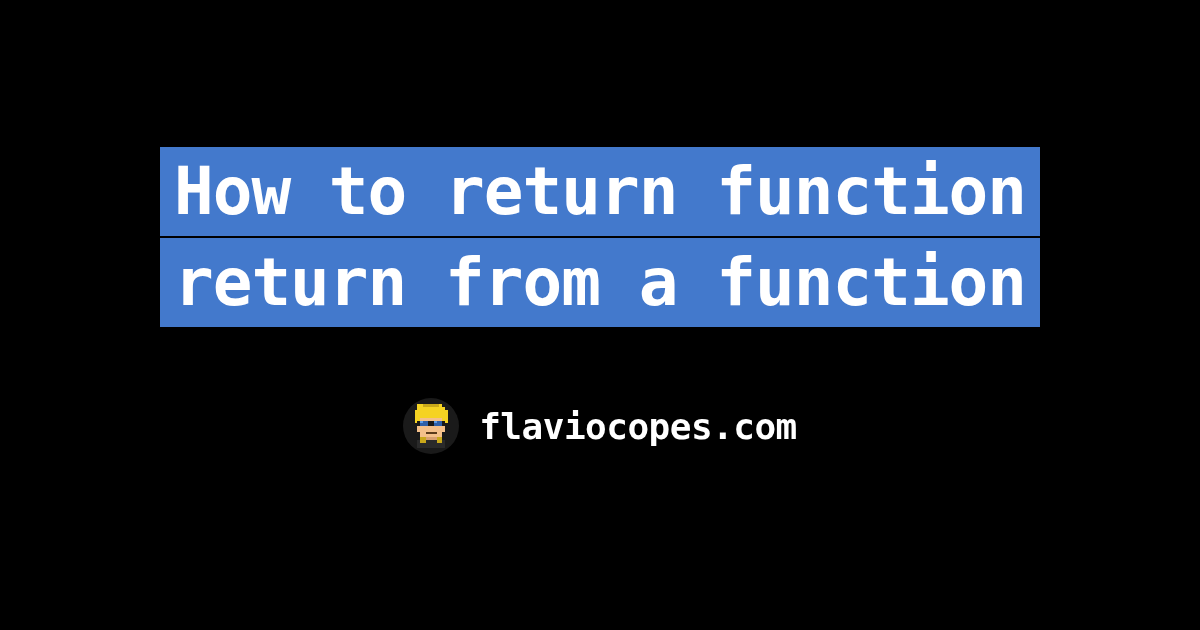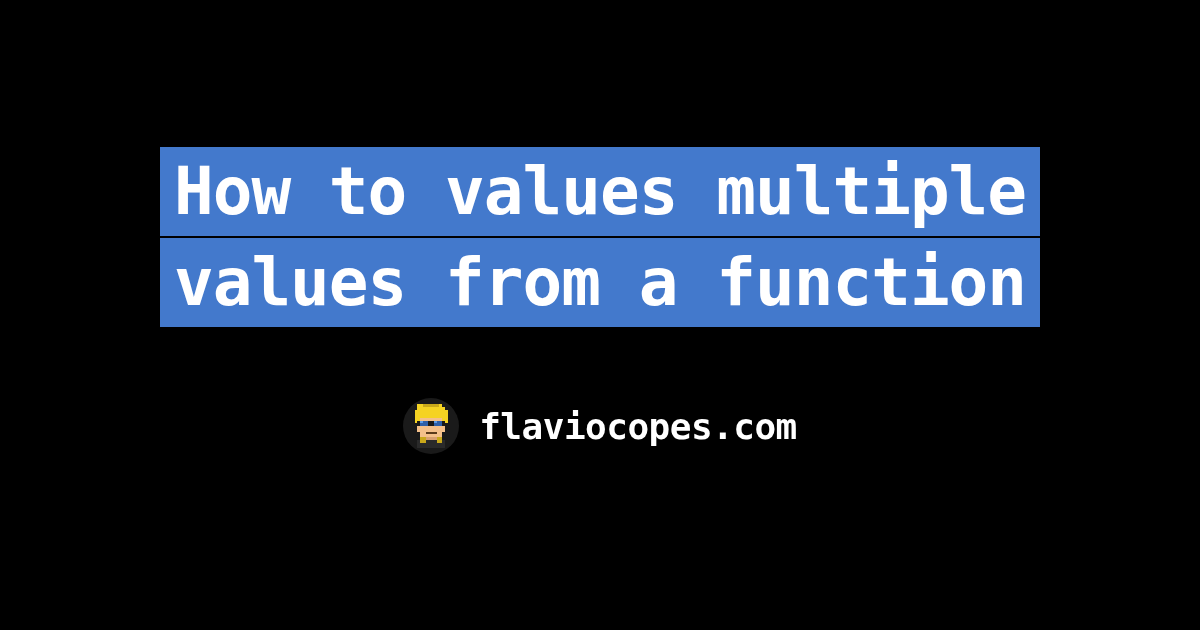--- a/index.html
+++ b/index.html
@@ -65,22 +65,22 @@
     }
     .pixel-face svg {
       width: 100%;
       height: 100%;
     }
   </style>
 </head>
 <body>
 
 <div class="title-container">
-  <div><span class="title-line">How to values multiple</span></div>
-  <div><span class="title-line">values from a function</span></div>
+  <div><span class="title-line">How to return function</span></div>
+  <div><span class="title-line">return from a function</span></div>
 </div>
 
 <div class="footer">
   <div class="avatar">
     <div class="pixel-face">
       <svg viewBox="0 0 16 16" shape-rendering="crispEdges">
 
         <rect x="3" y="1" width="10" height="4" fill="#f5d322"></rect>
         <rect x="2" y="2" width="2" height="5" fill="#f5d322"></rect>
         <rect x="12" y="2" width="2" height="5" fill="#f5d322"></rect>

